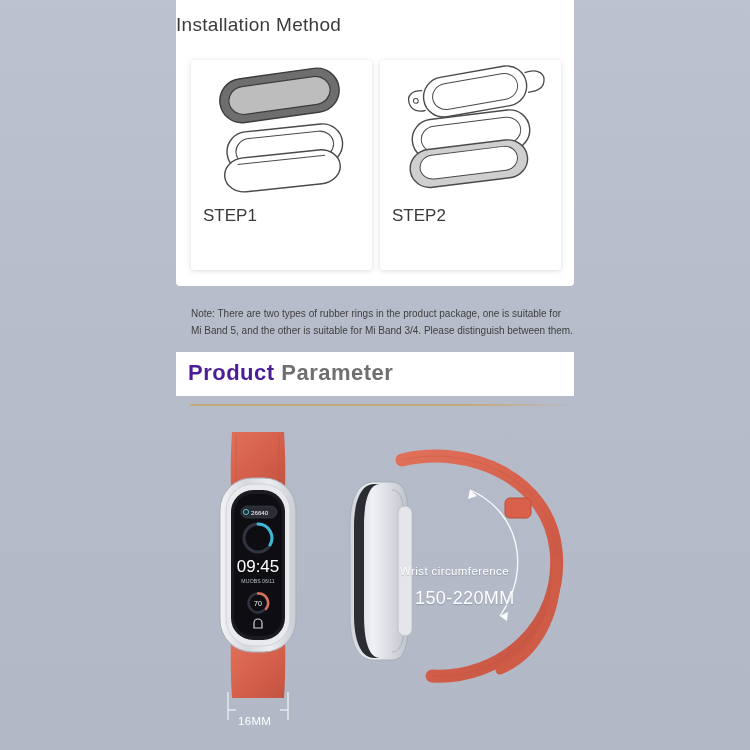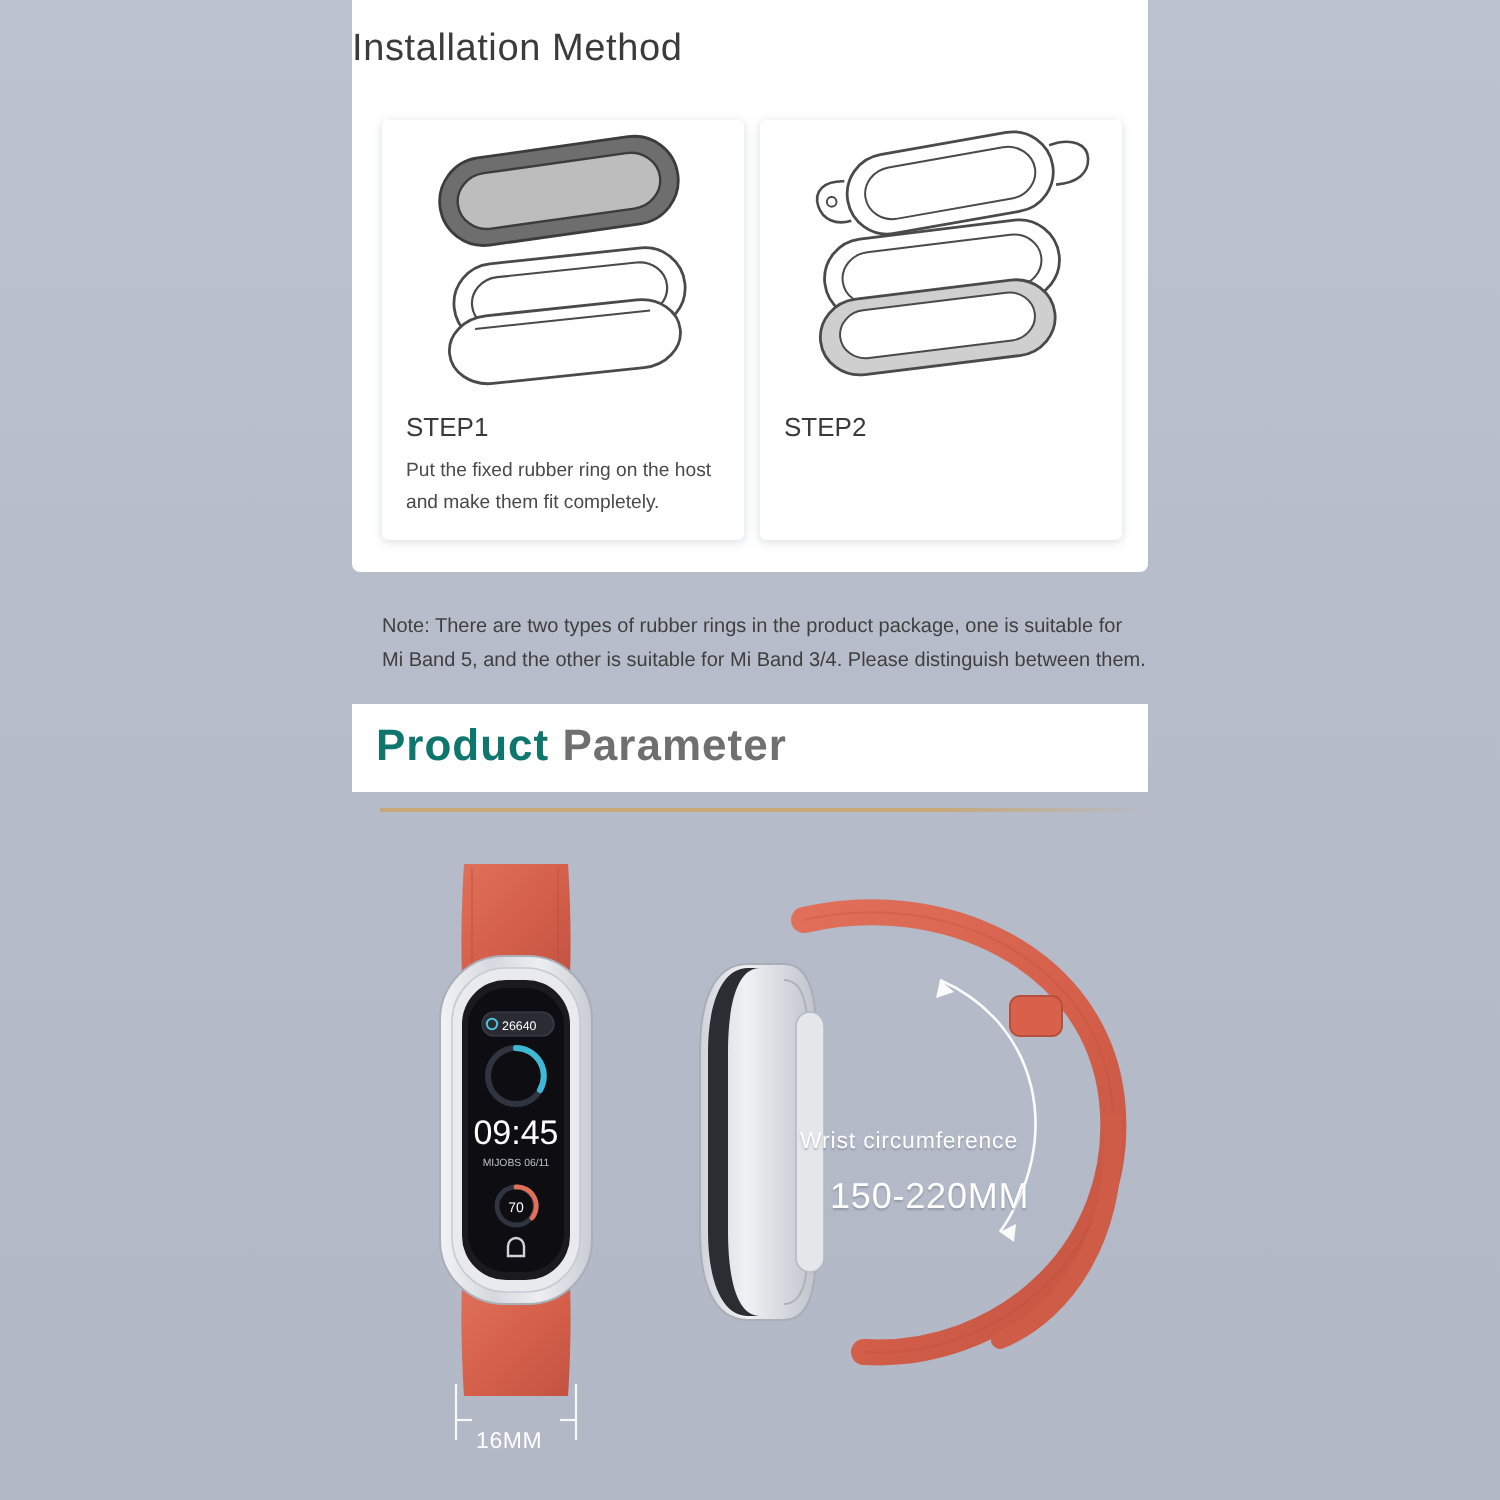--- a/index.html
+++ b/index.html
@@ -55,21 +55,21 @@
   .step-art {
     position: absolute;
     left: 0; top: 0;
     width: 181px;
     height: 145px;
   }
   .step-label {
     position: absolute;
     left: 12px;
     top: 146px;
-    font-size: 13px;
+    font-size: 17px;
     color: #3a3a3a;
   }
   .step-desc {
     position: absolute;
     left: 12px;
     top: 168px;
     width: 158px;
     font-size: 9.6px;
     line-height: 16px;
     color: #4a4a4a;
@@ -95,21 +95,21 @@
     background: #ffffff;
   }
   .param-title {
     position: absolute;
     left: 12px;
     top: 8px;
     font-size: 22px;
     font-weight: bold;
     letter-spacing: .5px;
   }
-  .param-title .w1 { color: #0f766e; }
+  .param-title .w1 { color: #4c1d95; }
   .param-title .w2 { color: #6f6f6f; }
   .param-rule {
     position: absolute;
     left: 190px;
     top: 404px;
     width: 386px;
     height: 2px;
     background: linear-gradient(90deg, #c7a878 0%, #c7a878 72%, rgba(199,168,120,0) 100%);
   }
 
@@ -168,21 +168,20 @@
             <rect x="9" y="7" rx="14" ry="14" width="98" height="26" fill="#ffffff" stroke="#4a4a4a" stroke-width="1.1"></rect>
           </g>
 
           <g transform="translate(32,100) rotate(-6)">
             <rect x="0" y="0" rx="20" ry="20" width="116" height="34" fill="#ffffff" stroke="#4a4a4a" stroke-width="1.4"></rect>
             <path d="M14 6 H102" stroke="#4a4a4a" stroke-width="1"></path>
           </g>
         </g>
       </svg>
       <div class="step-label">STEP1</div>
-      <div class="step-desc">Put the fixed rubber ring on the host and make them fit completely.</div>
     </div>
 
     <div class="step-card right">
       <svg class="step-art" viewBox="0 0 181 145">
         <g fill="none" stroke="#4a4a4a" stroke-width="1.5">
 
           <g transform="translate(22,20) rotate(-10)">
             <rect x="18" y="4" rx="20" ry="20" width="104" height="40" fill="#ffffff" stroke="#4a4a4a" stroke-width="1.4"></rect>
             <rect x="27" y="11" rx="14" ry="14" width="86" height="26" fill="#ffffff" stroke="#4a4a4a" stroke-width="1"></rect>
             <path d="M18 14 C8 12 2 16 3 24 C4 31 10 35 18 34" stroke="#4a4a4a" stroke-width="1.3"></path>

